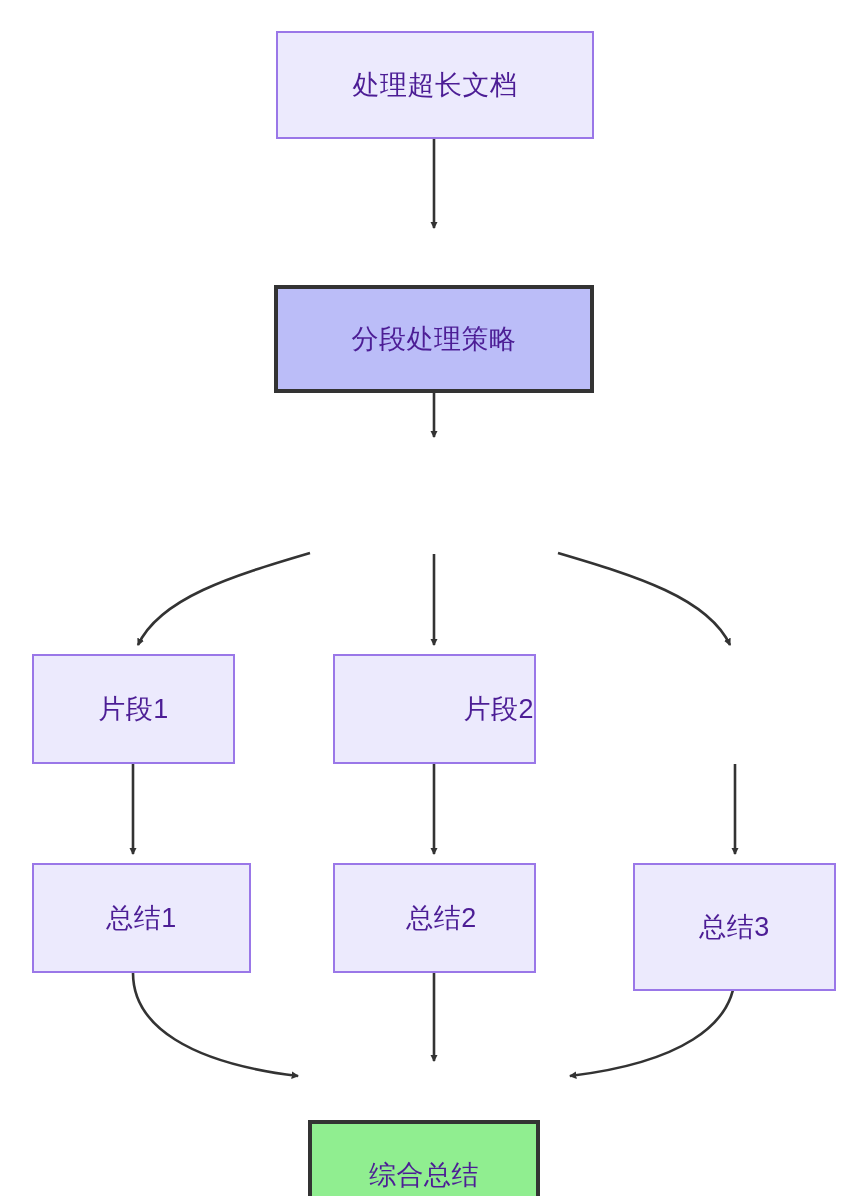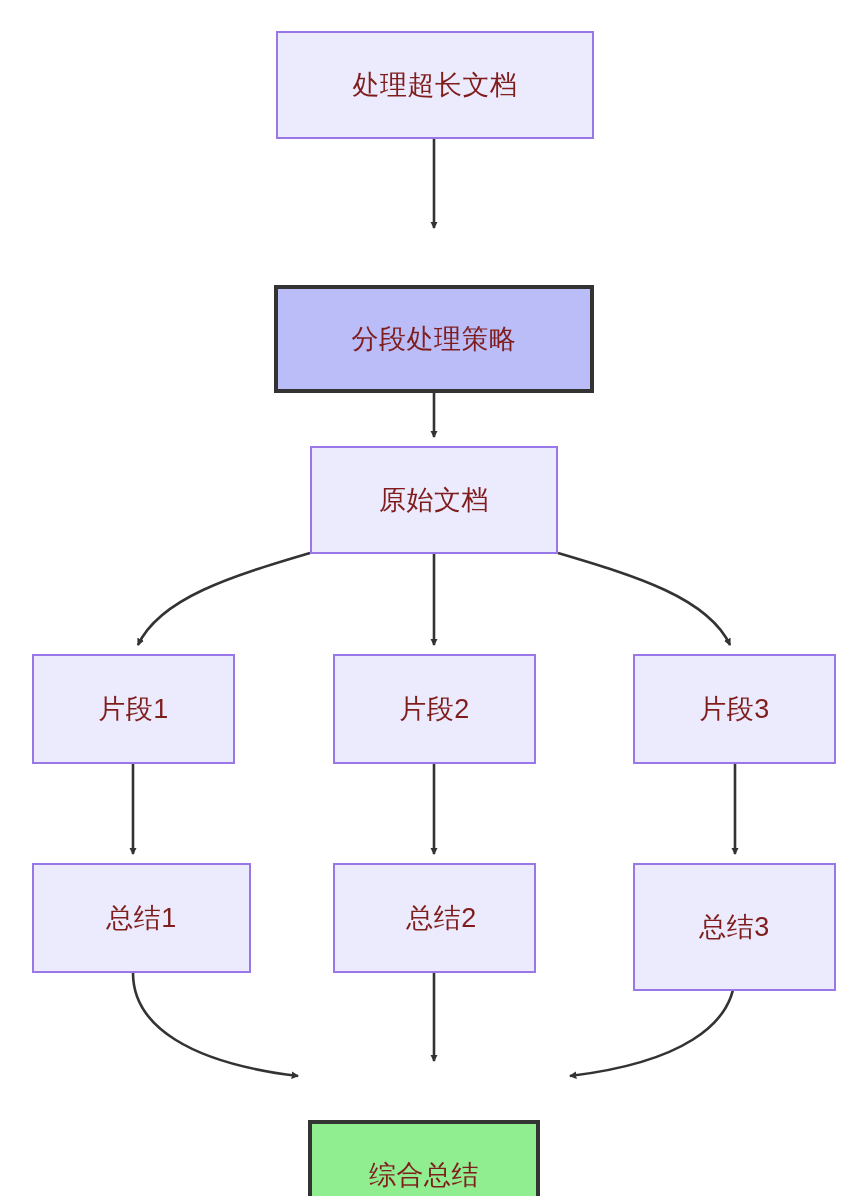--- a/index.html
+++ b/index.html
@@ -27,21 +27,21 @@
     pointer-events: none;
   }
   .node {
     position: absolute;
     box-sizing: border-box;
     display: flex;
     align-items: center;
     justify-content: center;
     text-align: center;
     line-height: 1.2;
-    color: #7f1d1d;
+    color: #4c1d95;
     font-size: 27px;
     letter-spacing: 0.5px;
     background: #ECEAFD;
     border: 2px solid #9A77E8;
     border-radius: 0px;
     z-index: 2;
   }
   .node.highlight {
     background: #BBBDF8;
     border: 4px solid #333333;
@@ -94,35 +94,29 @@
   </svg>
 
   <div class="node" style="left: 276px; top: 31px; width: 318px; height: 108px;">
     <span class="node-label">处理超长文档</span>
   </div>
 
   <div class="node highlight" style="left: 274px; top: 237px; width: 320px; height: 108px;">
     <span class="node-label">分段处理策略</span>
   </div>
 
-  <div class="node" style="left: 310px; top: 446px; width: 248px; height: 108px;">
-    <span class="node-label">原始文档</span>
-  </div>
 
   <div class="node" style="left: 32px; top: 654px; width: 203px; height: 110px;">
     <span class="node-label">片段1</span>
   </div>
 
-  <div class="node" style="left: 333px; top: 654px; width: 203px; height: 110px;">
+  <div class="node" style="left: 333px; top: 654px; width: 203px; height: 110px; justify-content: flex-end;">
     <span class="node-label">片段2</span>
   </div>
 
-  <div class="node" style="left: 633px; top: 654px; width: 203px; height: 110px;">
-    <span class="node-label">片段3</span>
-  </div>
 
   <div class="node" style="left: 32px; top: 863px; width: 219px; height: 110px;">
     <span class="node-label">总结1</span>
   </div>
 
   <div class="node" style="left: 333px; top: 863px; width: 203px; height: 110px; padding-left: 14px;">
     <span class="node-label">总结2</span>
   </div>
 
   <div class="node" style="left: 633px; top: 863px; width: 203px; height: 128px;">

